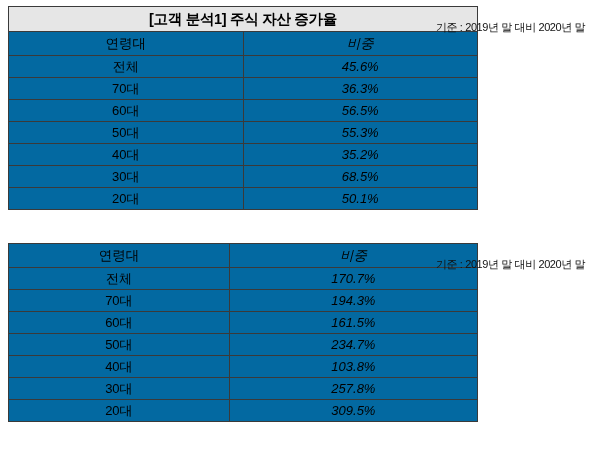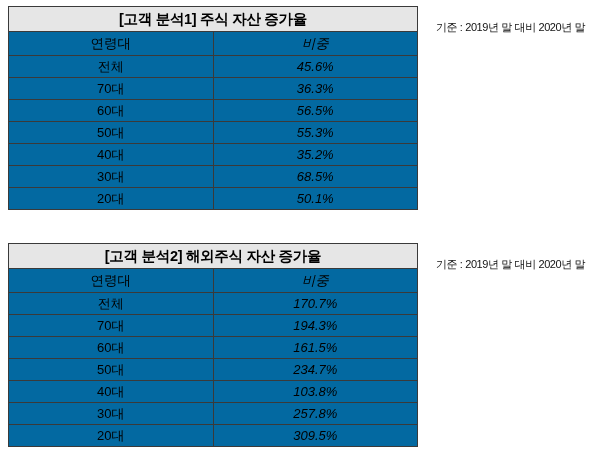--- a/index.html
+++ b/index.html
@@ -23,21 +23,21 @@
   .block {
     position: absolute;
     left: 8px;
     width: 410px;
   }
   .block-1 { top: 6px; }
   .block-2 { top: 243px; }
 
   table.data {
     border-collapse: collapse;
-    width: 410px;
+    width: 470px;
     table-layout: fixed;
   }
   table.data td, table.data th {
     border: 1px solid #3a3a3a;
     height: 21px;
     padding: 0;
     text-align: center;
     vertical-align: middle;
     font-size: 13px;
     font-weight: normal;
@@ -113,23 +113,20 @@
         </tr>
       </tbody>
     </table>
   </div>
 
   <div class="note note-1">기준 : 2019년 말 대비 2020년 말</div>
 
   <div class="block block-2">
     <table class="data">
       <tbody>
-        <tr class="title-row">
-          <td colspan="2">[고객 분석2] 해외주식 자산 증가율</td>
-        </tr>
         <tr class="header-row">
           <td class="col-age">연령대</td>
           <td class="col-val">비중</td>
         </tr>
         <tr>
           <td class="col-age">전체</td>
           <td class="col-val">170.7%</td>
         </tr>
         <tr>
           <td class="col-age">70대</td>

